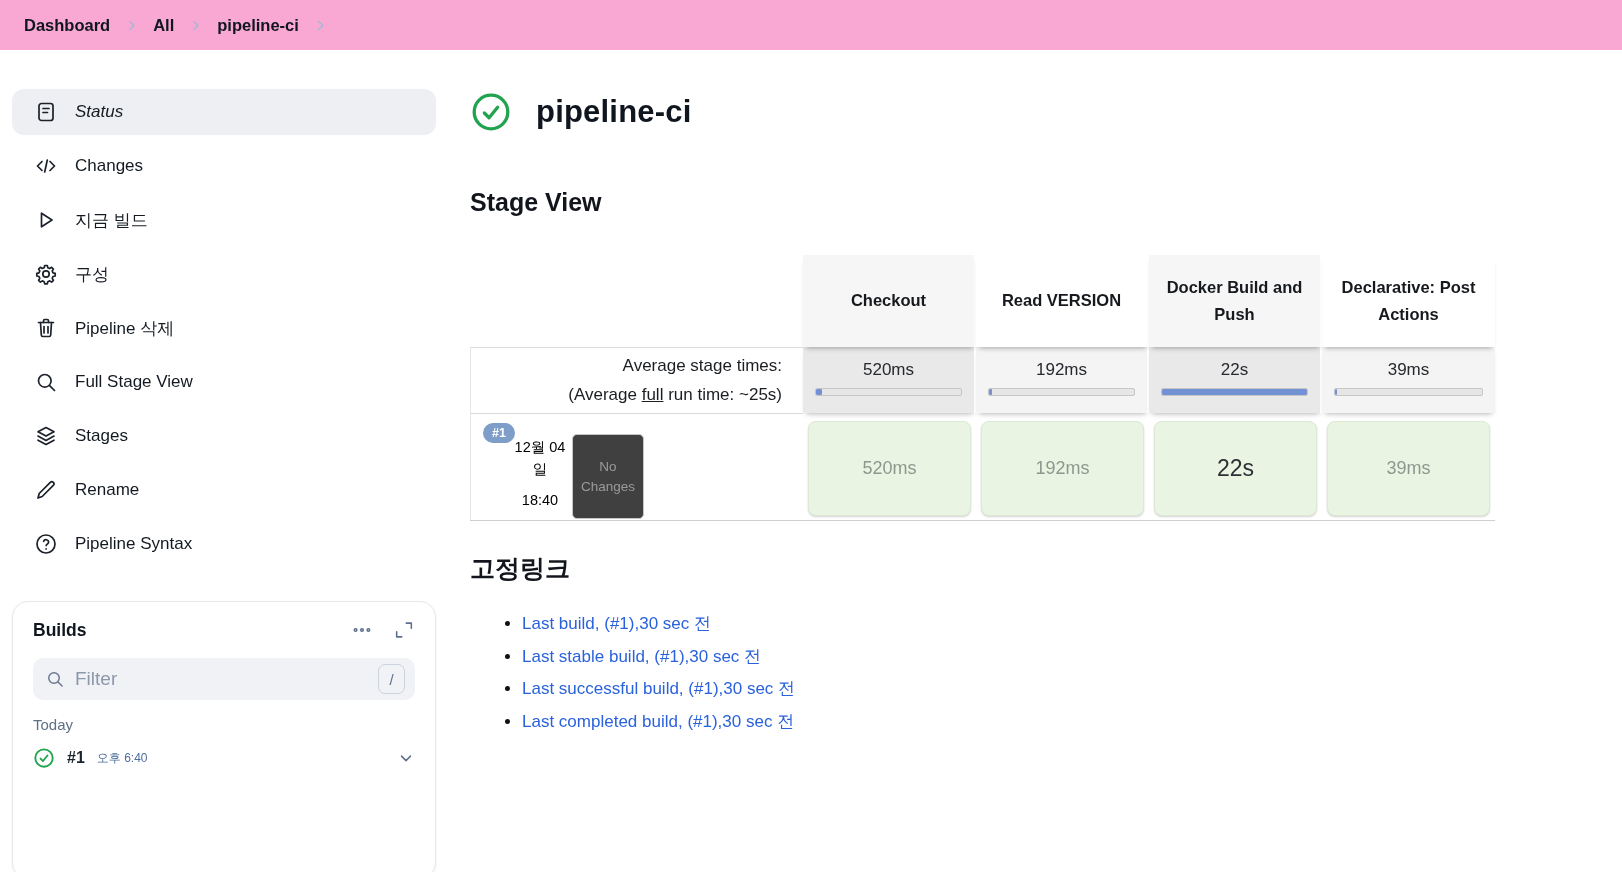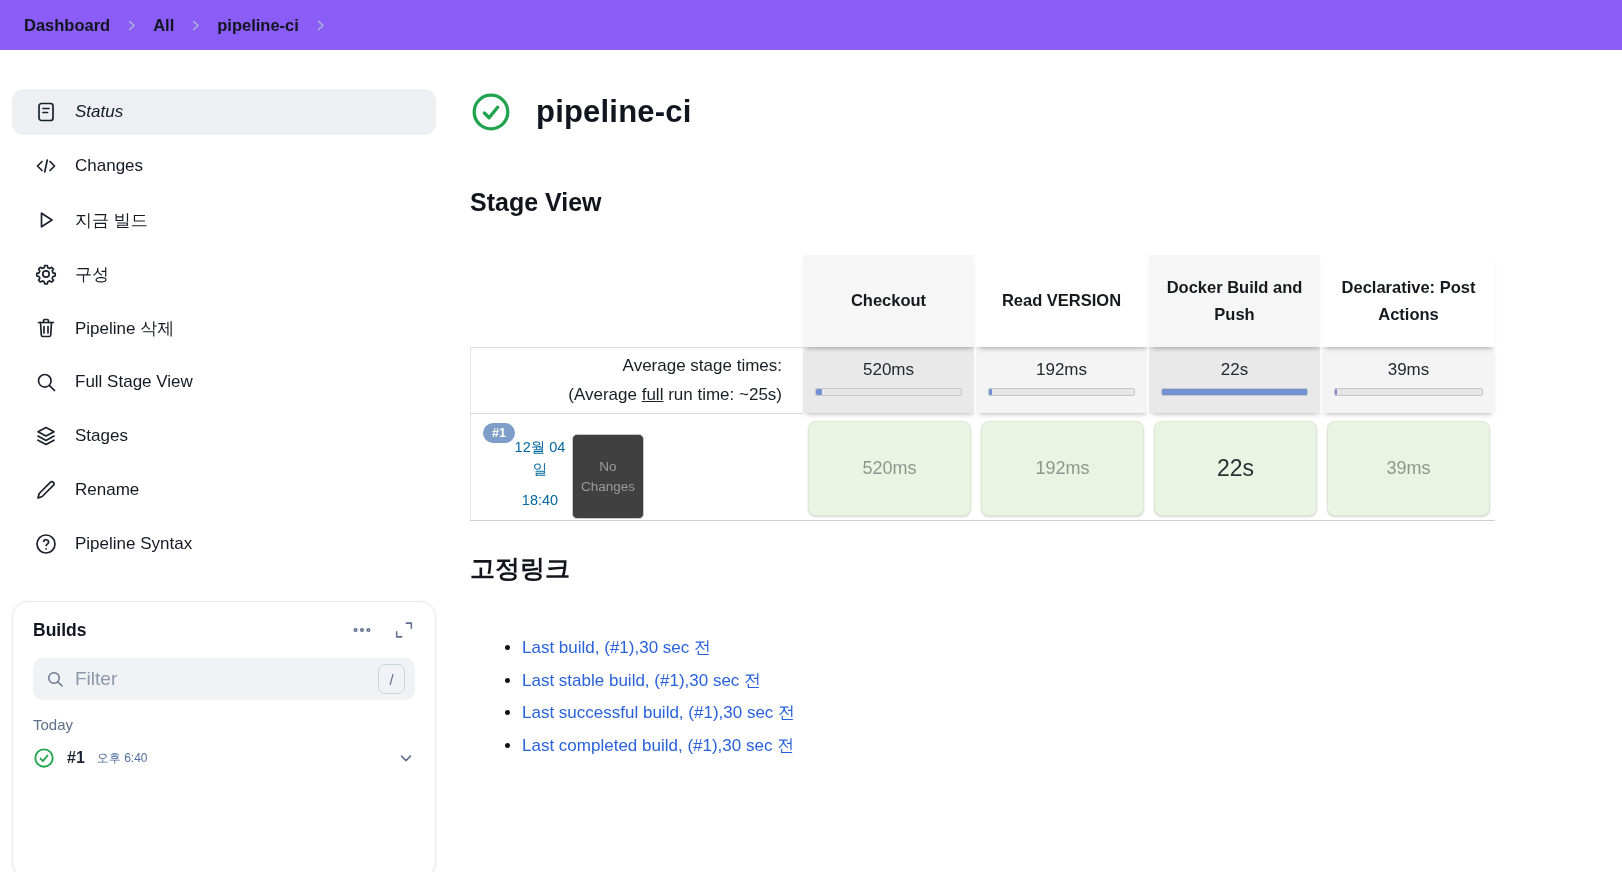--- a/index.html
+++ b/index.html
@@ -1,21 +1,21 @@
 <!DOCTYPE html>
 <html><head>
 <meta charset="utf-8">
 <style>
   * { margin:0; padding:0; box-sizing:border-box; }
   html,body { width:1622px; height:872px; background:#ffffff; overflow:hidden;
     font-family:"Liberation Sans","DejaVu Sans",sans-serif; color:#14181f; }
 
   
   .topbar { position:absolute; left:0; top:0; width:1622px; height:50px;
-    background:#8b5cf6; display:flex; align-items:center; padding-left:24px; gap:14px; }
+    background:#f9a8d4; display:flex; align-items:center; padding-left:24px; gap:14px; }
   .crumb { font-size:16.5px; font-weight:600; color:#10161f; cursor:pointer; }
   .crumb-sep { display:flex; align-items:center; color:#a6b8d4; }
 
   
   .sidebar { position:absolute; left:12px; top:89px; width:424px; }
   .side-item { display:flex; align-items:center; height:46px; margin-bottom:8px;
     padding:0 16px 0 22px; border-radius:12px; cursor:pointer; gap:17px; }
   .side-item.active { background:#edeff2;font-style:italic; }
   .side-item .lbl { font-size:17px; font-weight:500; color:#141a22; }
   .ico { width:24px; height:24px; stroke:#1c222b; stroke-width:1.7; fill:none;
@@ -86,34 +86,34 @@
     border-radius:2px; position:relative; overflow:hidden; }
   .bar-fill { position:absolute; left:0; top:0; bottom:0; background:#7392d3; border-radius:1px; }
   .u { text-decoration:underline; }
 
   .build-trow { position:relative; z-index:1; border-bottom:1px solid #cfcfcf; }
   .build-trow .sleft { background:#fff; border-top:1px solid #d9d9d9; border-left:1px solid #e6e6e6;
     position:relative; height:107px; }
   .num-badge { position:absolute; left:12px; top:9px; background:#7f9dc9; color:#fff;
     font-size:12.5px; font-weight:700; padding:3px 9px; border-radius:11px; cursor:pointer; }
   .date-cell { position:absolute; left:40px; top:23px; width:58px; text-align:center;
-    font-size:14.5px; color:#0369a1; line-height:1.5; cursor:pointer; }
+    font-size:14.5px; color:#000000; line-height:1.5; cursor:pointer; }
   .date-cell .tm { margin-top:9px; }
   .nochg { position:absolute; left:101px; top:20px; width:72px; height:85px;
     background:#404040; border:1px solid #c6c6c6; border-radius:5px; color:#9a9a9a;
     font-size:13.5px; line-height:1.45; display:flex; align-items:center;
     justify-content:center; text-align:center; }
   .build-trow .scol { height:107px; padding:8px 5px 4px; background:#fff; border-right:none; }
   .gcell { width:100%; height:100%; background:#e9f5e2; border:1px solid #dcead4;
     border-radius:8px; box-shadow:0 1px 2px rgba(0,0,0,.18); display:flex; align-items:center;
     justify-content:center; font-size:18px; color:#8e978e; cursor:pointer; }
   .gcell.big { font-size:23px; color:#2b3036; font-weight:500; }
 
   
-  .perma-list { position:absolute; left:0; top:548px; list-style:disc; padding-left:52px; }
+  .perma-list { position:absolute; left:0; top:524px; list-style:disc; padding-left:52px; }
   .perma-list li { margin-bottom:9.5px; color:#111; font-size:17px; }
   .perma-list a { color:#2a62dc; text-decoration:none; font-weight:500; cursor:pointer; }
 </style>
 </head>
 <body>
 
 <div class="topbar">
   <span class="crumb">Dashboard</span>
   <span class="crumb-sep">
       <svg width="15" height="15" viewBox="0 0 24 24" fill="none" stroke="currentColor" stroke-width="2.4" stroke-linecap="round" stroke-linejoin="round">

